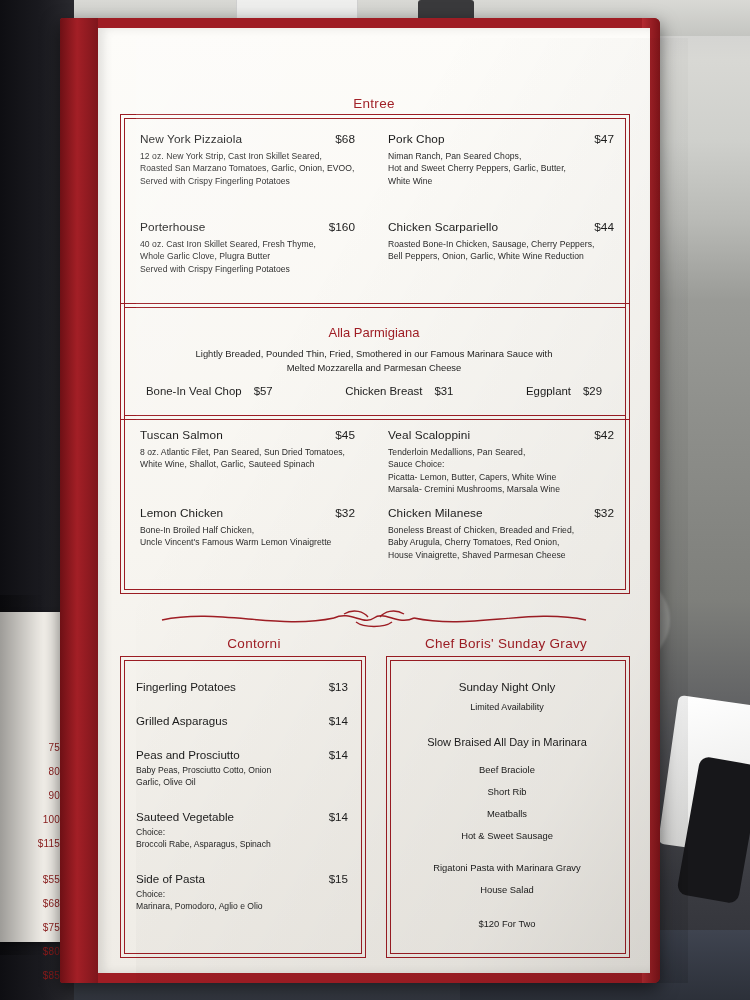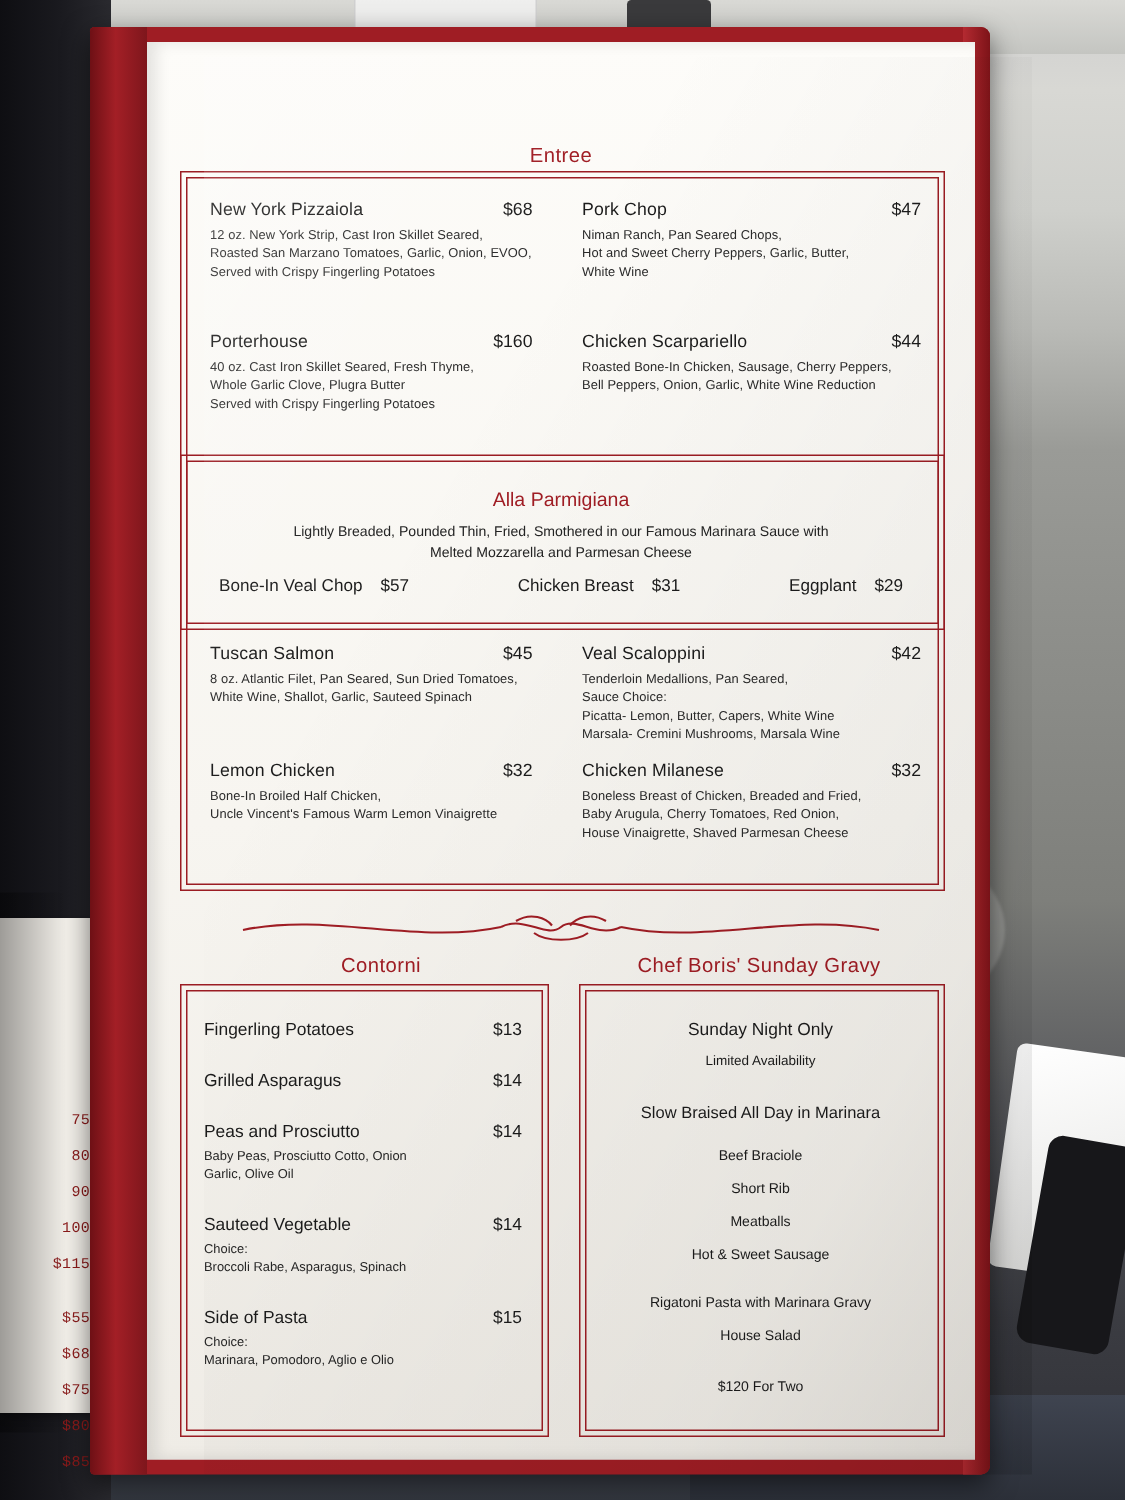--- a/index.html
+++ b/index.html
@@ -33,21 +33,20 @@
     background: #f2efe9;
     box-shadow: 2px 2px 6px rgba(0,0,0,0.4);
   }
   .bg-left-card .pricecol {
     position: absolute;
     right: 6px;
     text-align: left;
     font-size: 10px;
     color: #8b1a1a;
     letter-spacing: 0.2px;
-    font-family: Liberation Mono, monospace;
   }
   .bg-left-card-edge {
     position: absolute;
     left: 0; top: 595px; width: 74px; height: 360px;
     background: linear-gradient(90deg, rgba(0,0,0,0.35), rgba(0,0,0,0) 60%);
     pointer-events: none;
   }
   .bg-strip-top {
     position: absolute;
     left: 0; top: 0; width: 750px; height: 36px;

